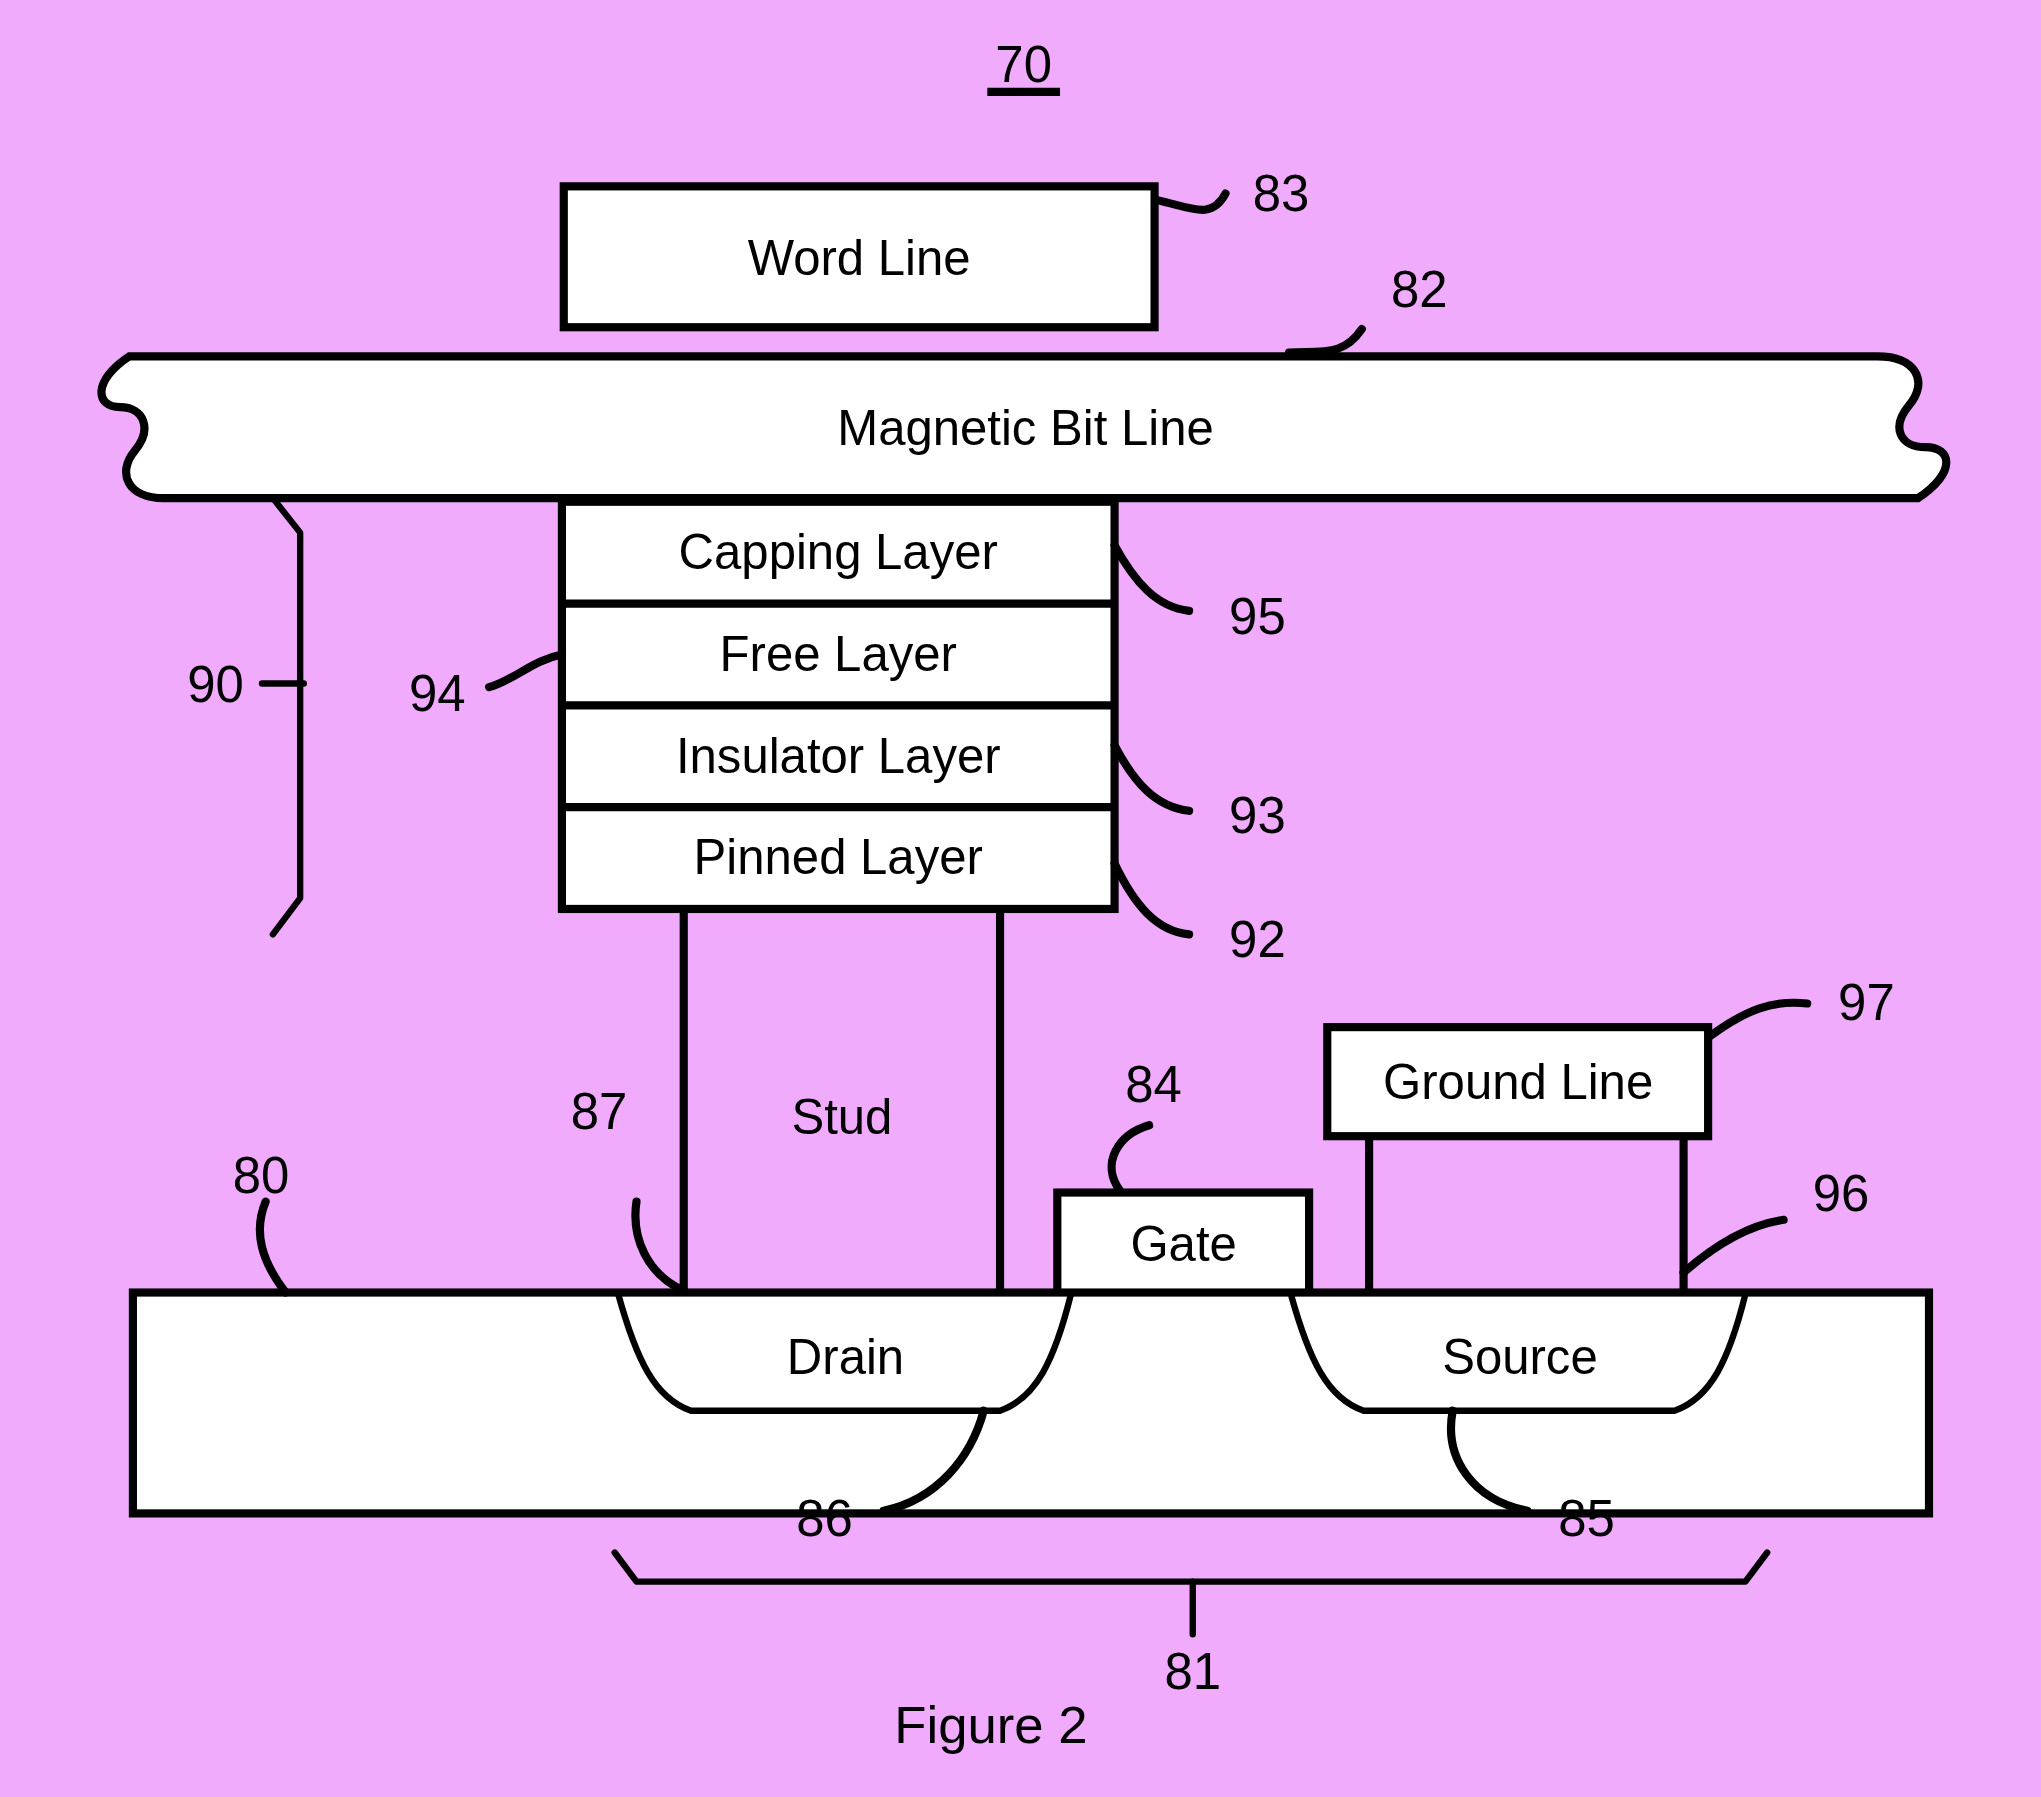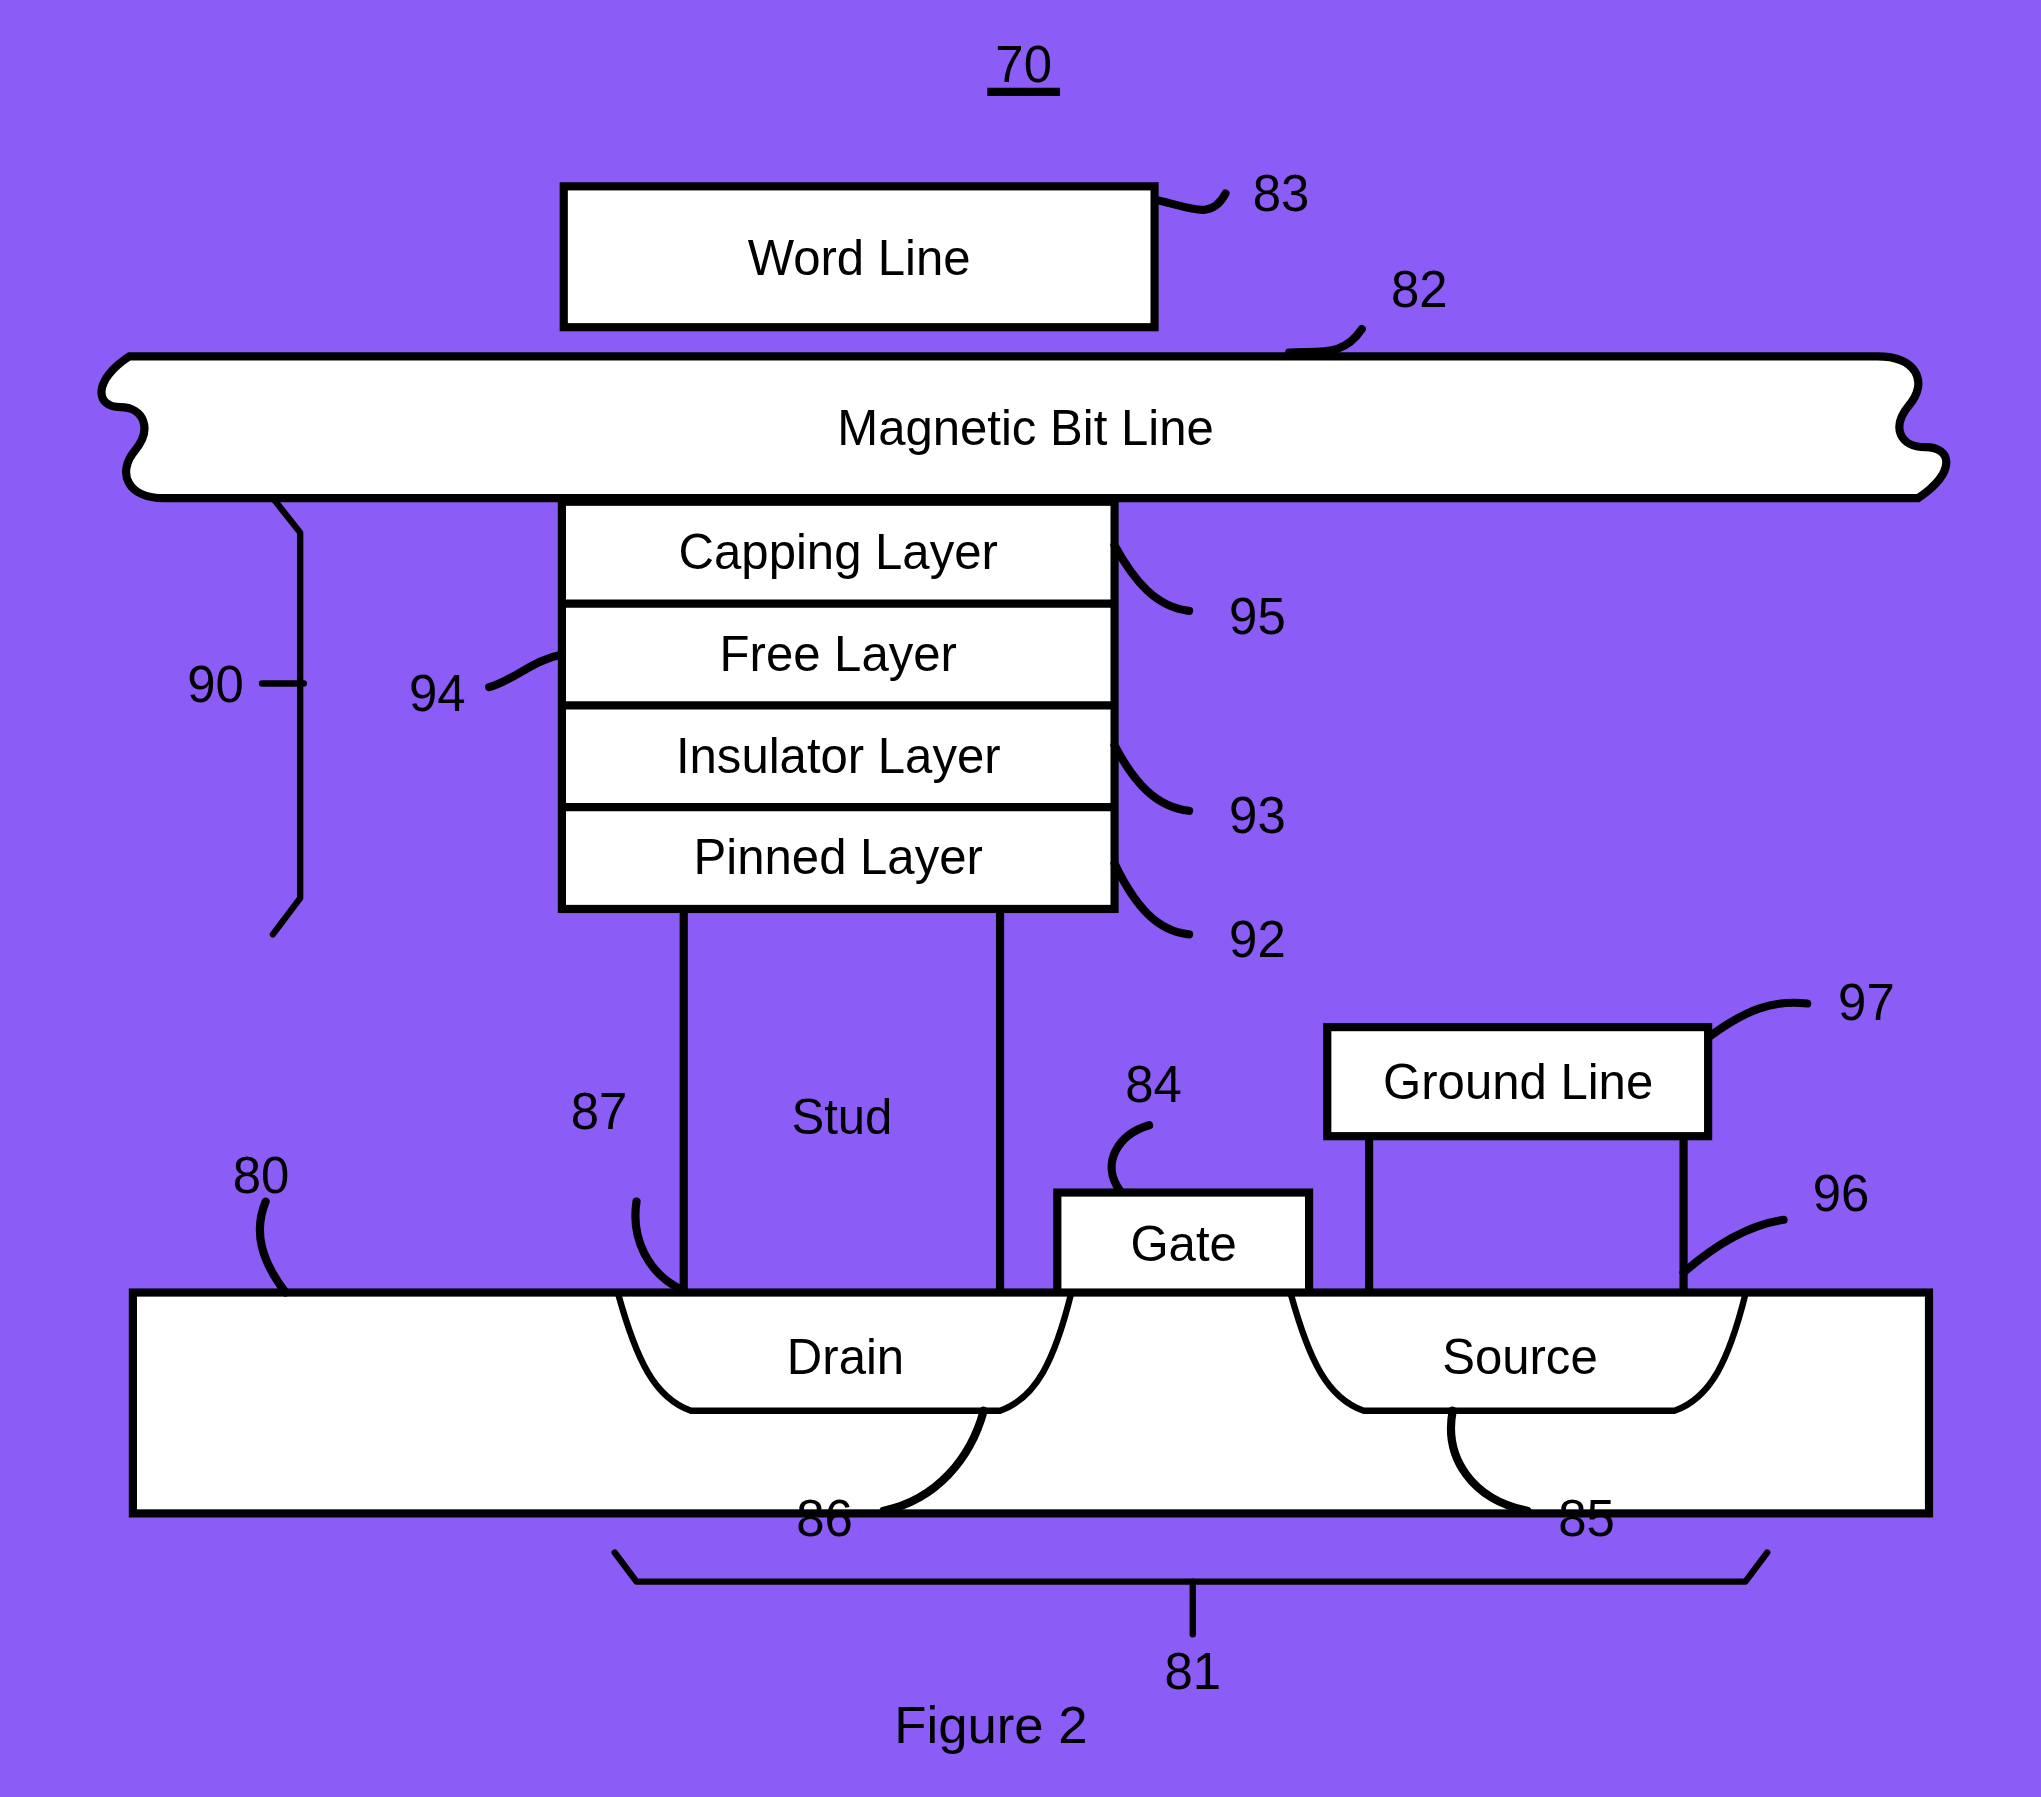--- a/index.html
+++ b/index.html
@@ -11,21 +11,21 @@
   body {
     width: 2041px;
     height: 1797px;
     overflow: hidden;
     font-family: "Liberation Sans", sans-serif;
   }
   #figure-root {
     position: relative;
     width: 2041px;
     height: 1797px;
-    background: #8b5cf6;
+    background: #f0abfc;
   }
   svg#diagram {
     display: block;
     width: 2041px;
     height: 1797px;
   }
   .box {
     fill: #ffffff;
     stroke: #000000;
     stroke-width: 9;

